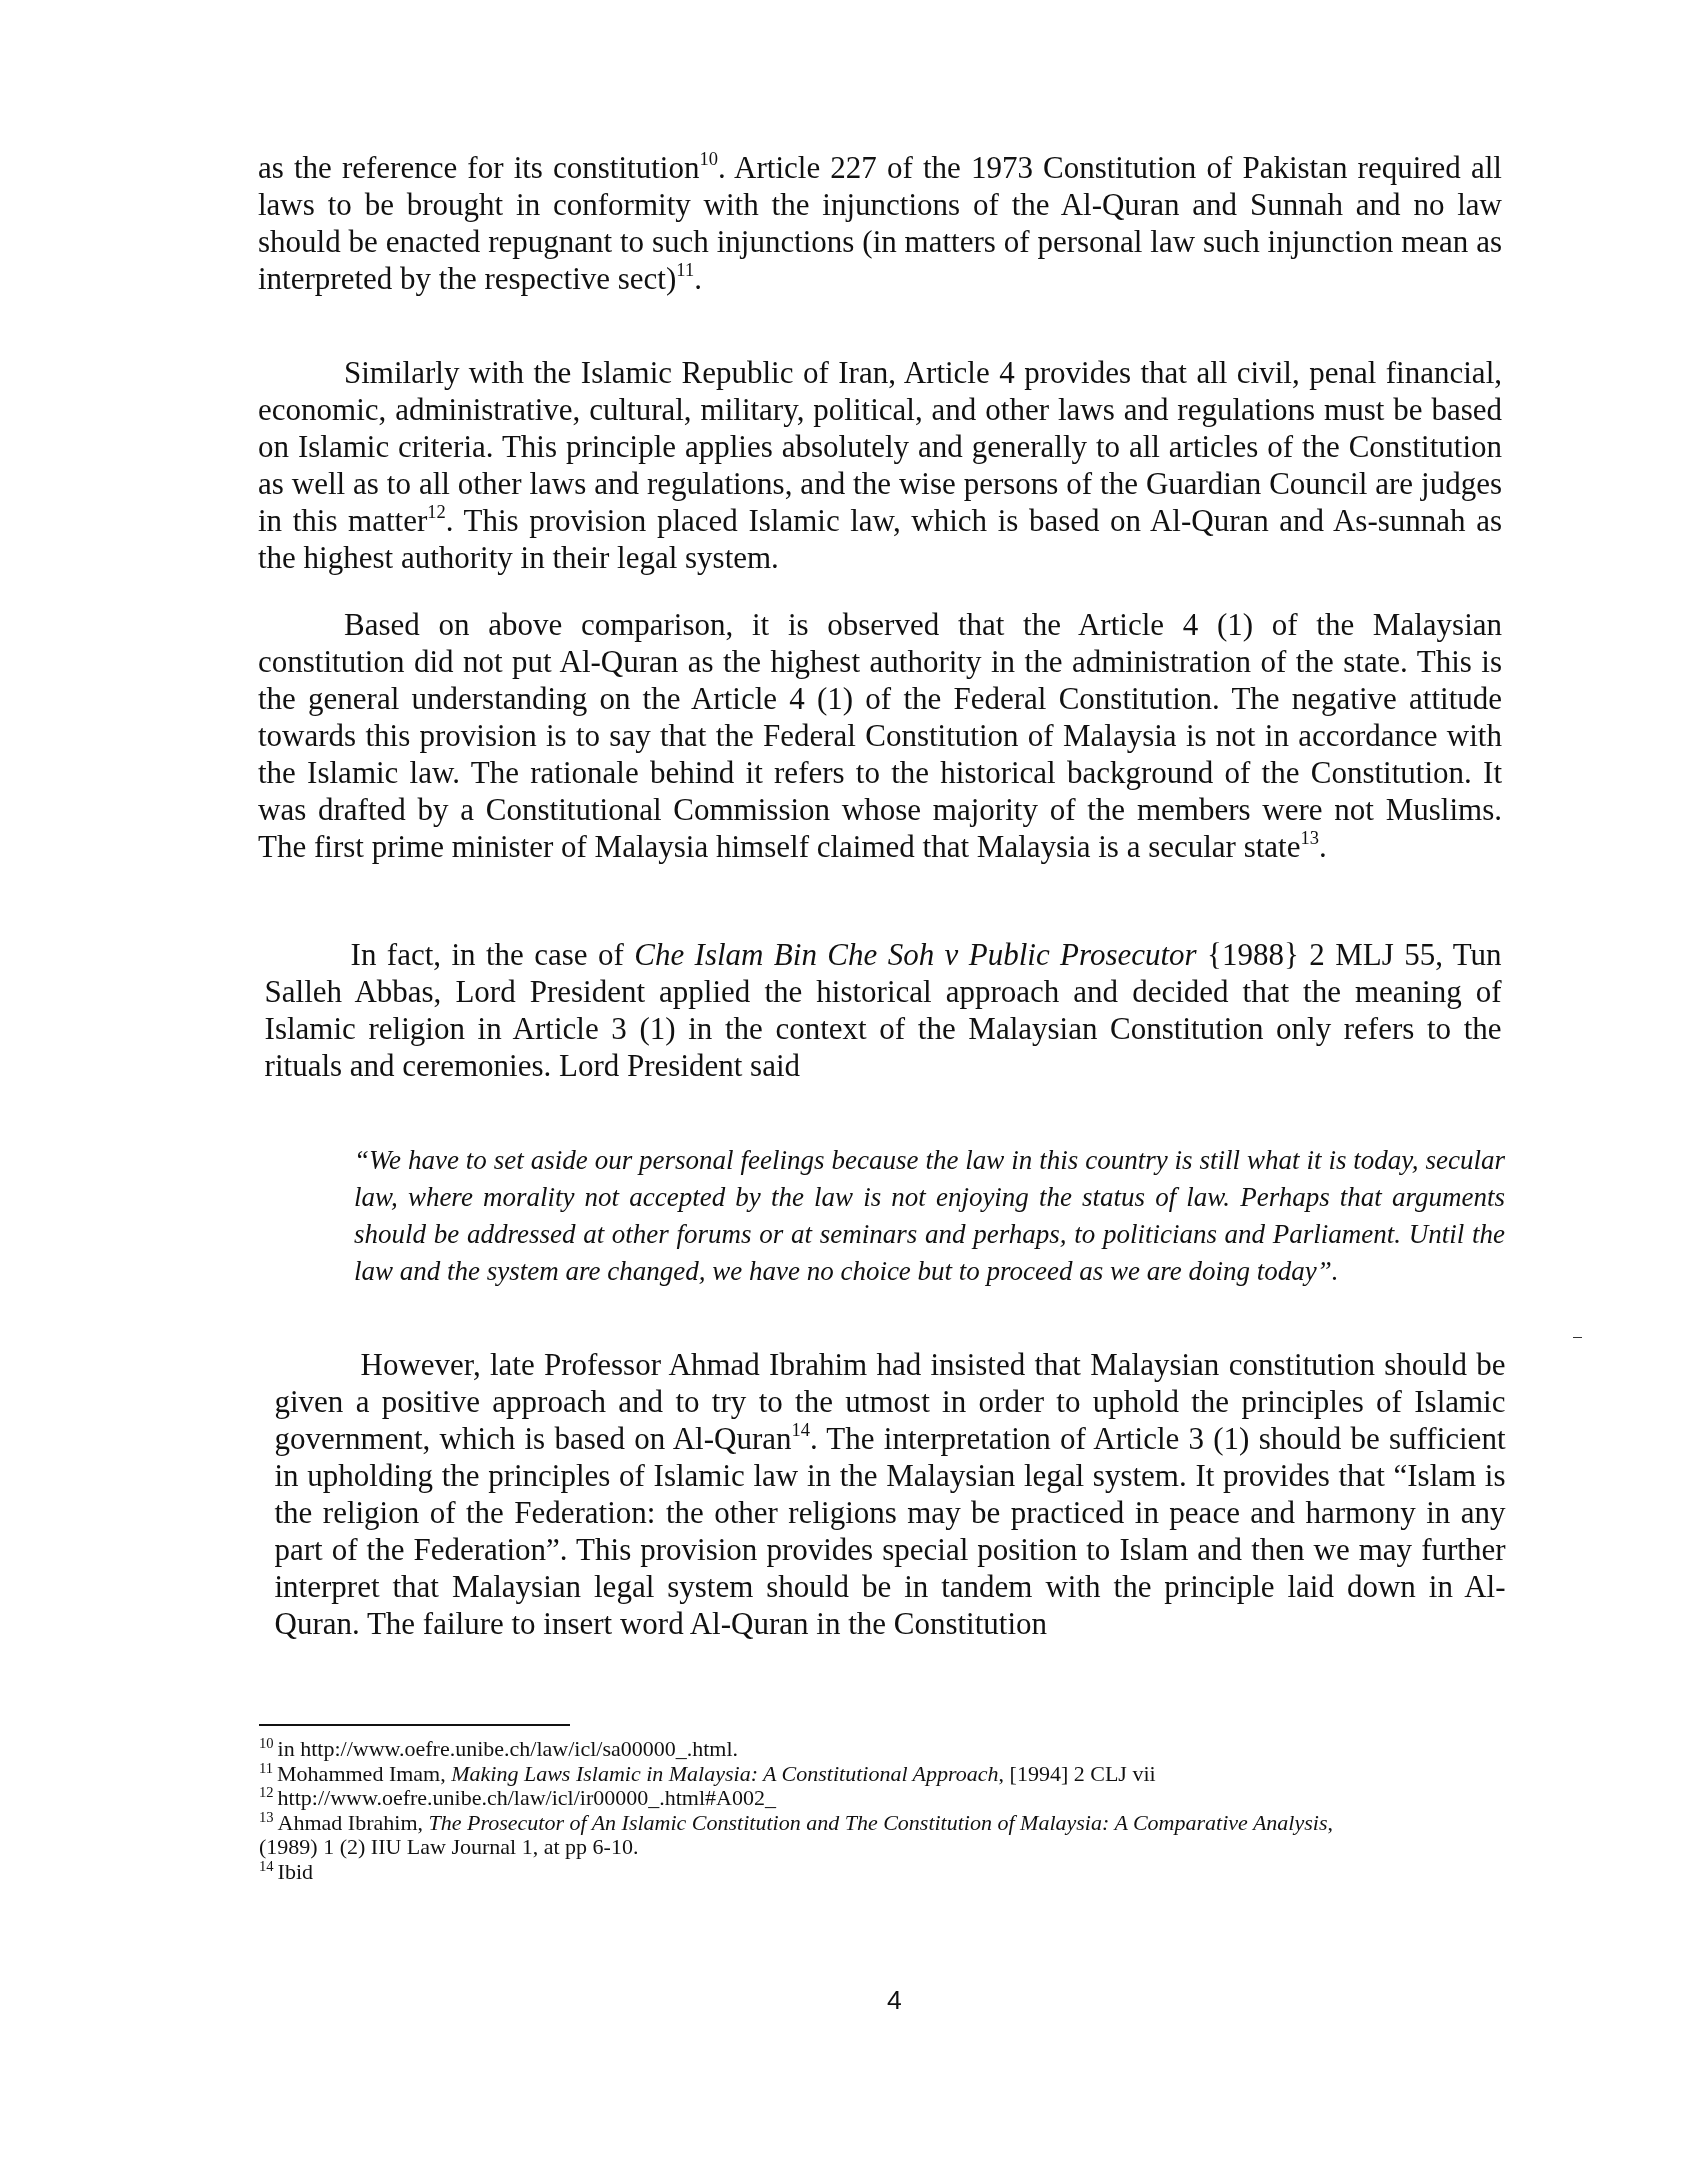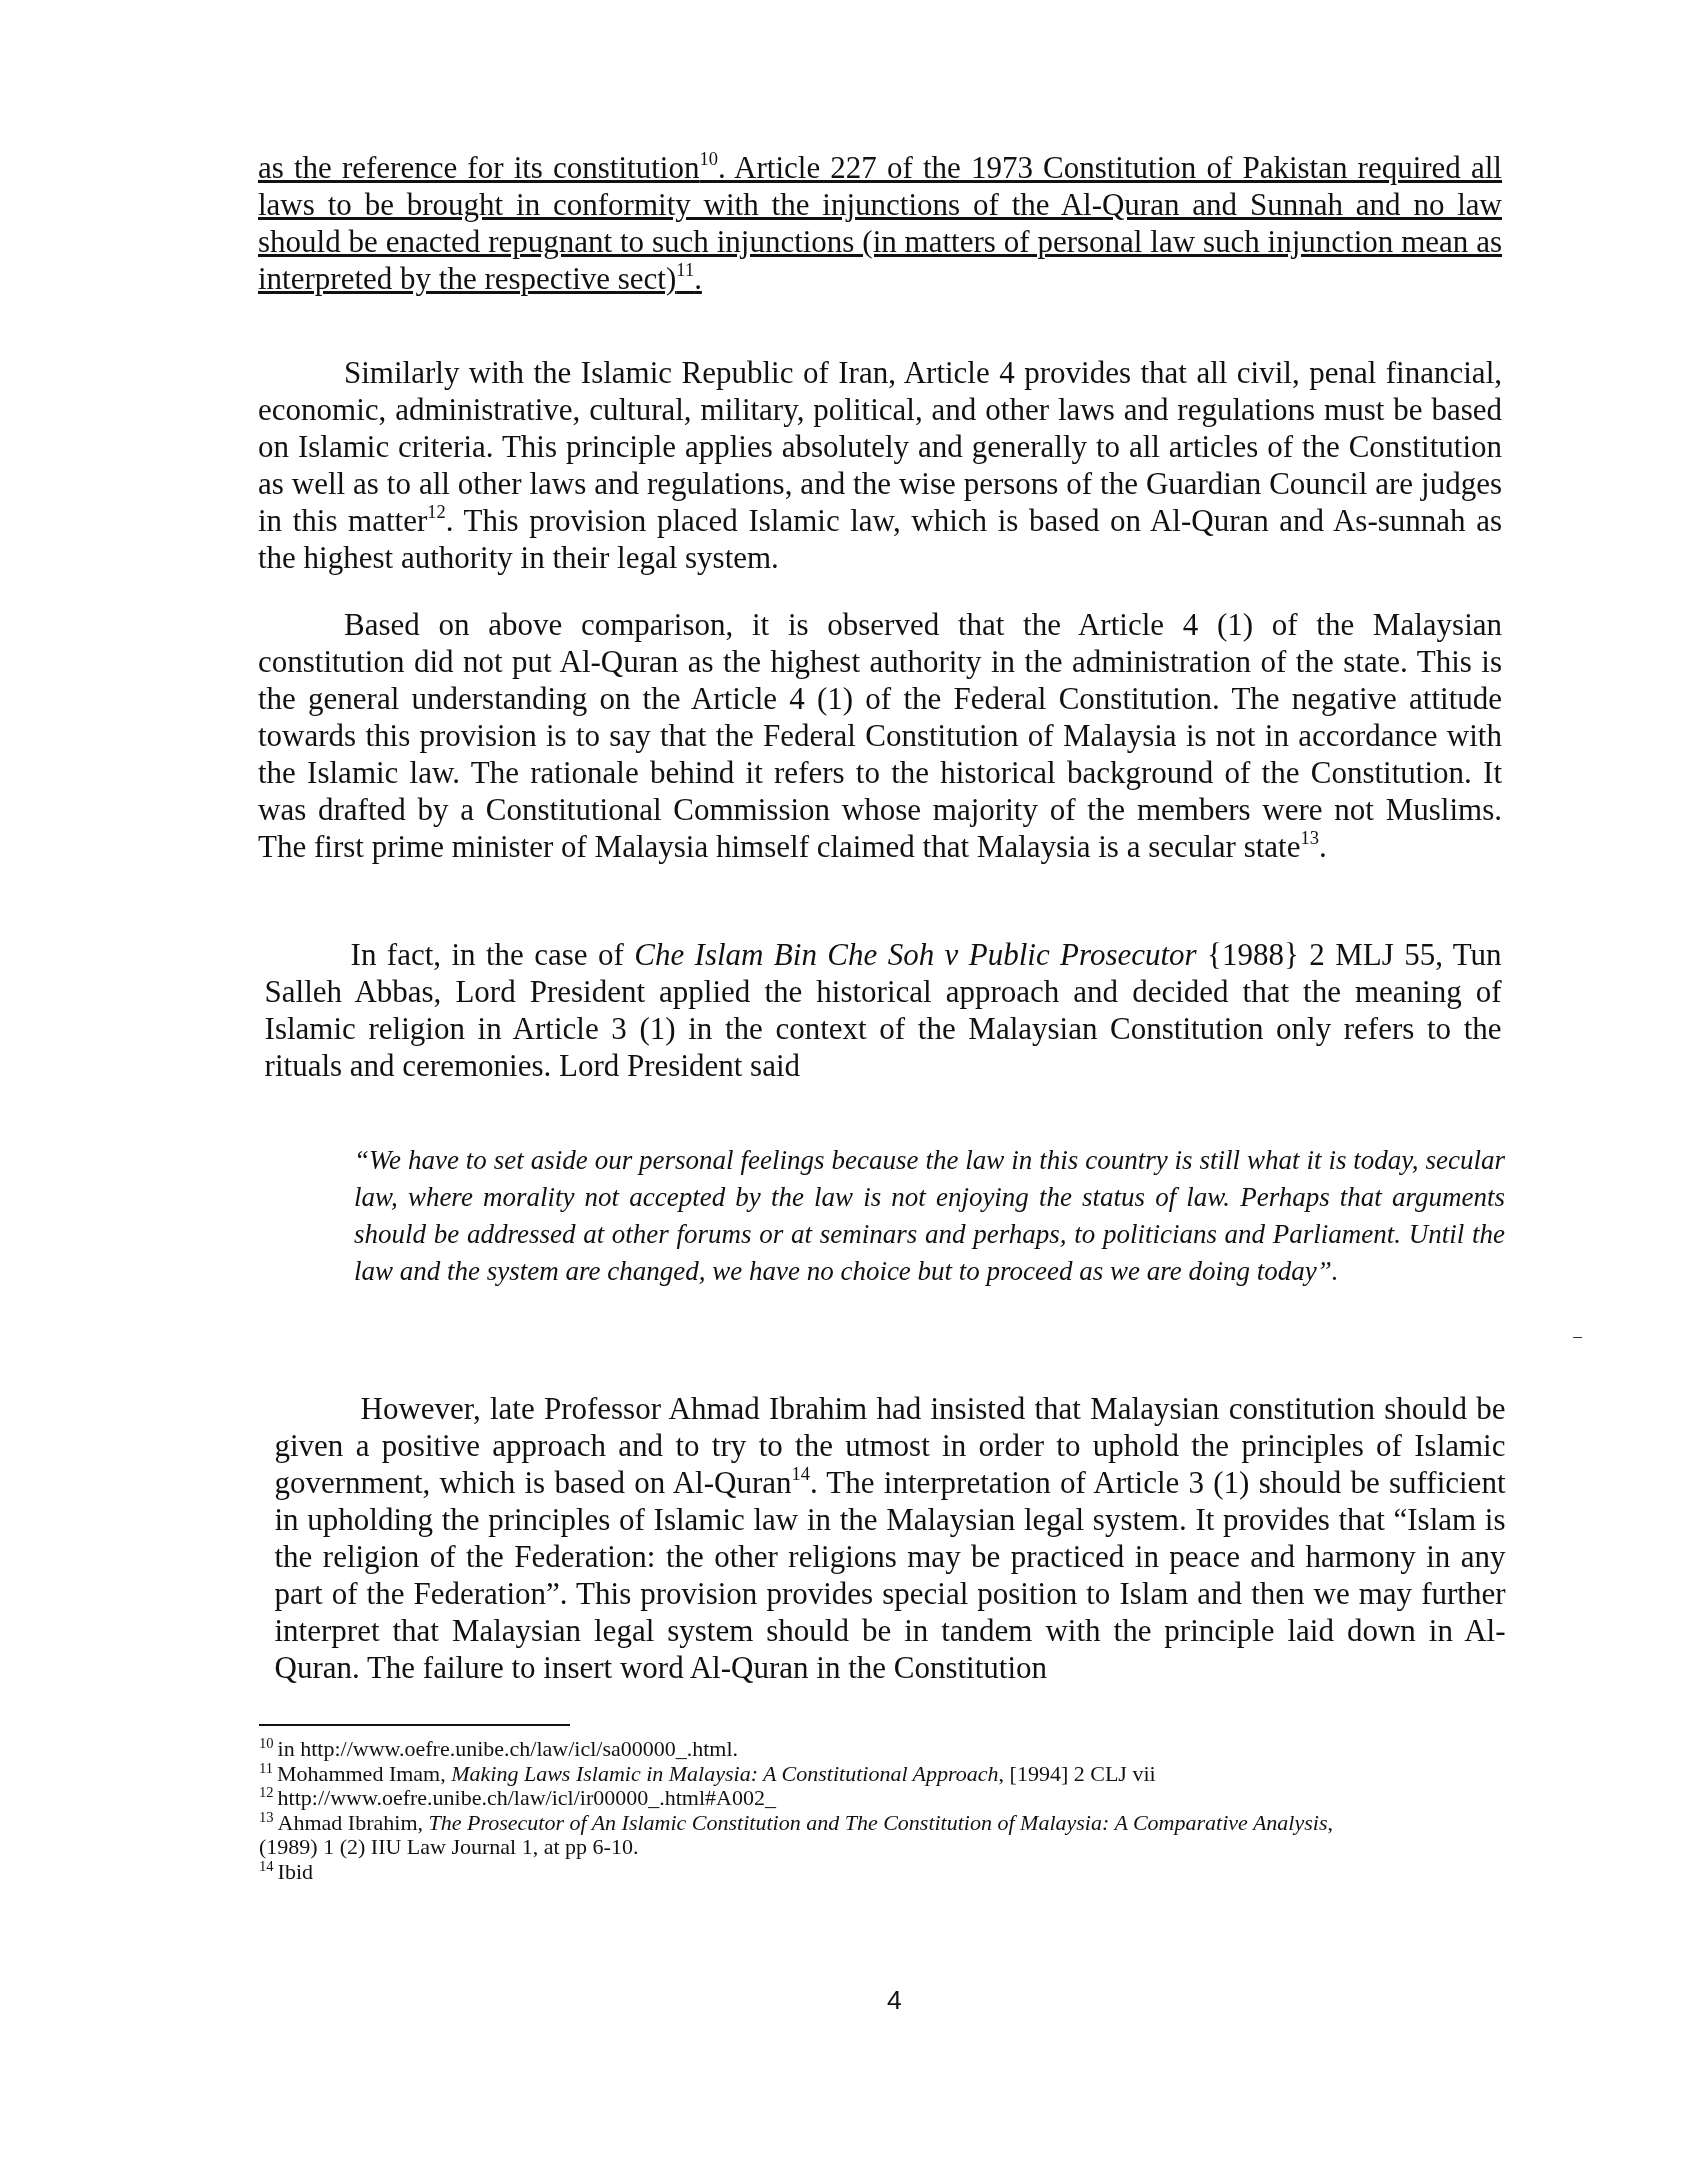--- a/index.html
+++ b/index.html
@@ -21,35 +21,35 @@
       top: 149px;
       width: 1244px;
     }
     .para {
       font-size: 31px;
       line-height: 37px;
       text-align: justify;
       margin: 0;
     }
     .para.indent { text-indent: 86px; }
-    .p1 { position: absolute; left: 0; top: 0; width: 1244px; text-decoration: underline; }
+    .p1 { position: absolute; left: 0; top: 0; width: 1244px; }
     .p2 { position: absolute; left: 0; top: 205px; width: 1244px; }
     .p3 { position: absolute; left: 0; top: 457px; width: 1244px; }
     .p4 { position: absolute; left: 6.6px; top: 787px; width: 1237px; }
     .quote {
       position: absolute;
       left: 96px;
       top: 966px;
       width: 1151px;
       font-style: italic;
       font-size: 27px;
       line-height: 37px;
       text-align: justify;
     }
-    .p5 { position: absolute; left: 16.5px; top: 1241px; width: 1231px; }
+    .p5 { position: absolute; left: 16.5px; top: 1197px; width: 1231px; }
     sup {
       font-size: 18.5px;
       line-height: 0;
       vertical-align: 13.2px;
     }
     i { font-style: italic; }
 
     .footnote-rule {
       position: absolute;
       left: 259px;

